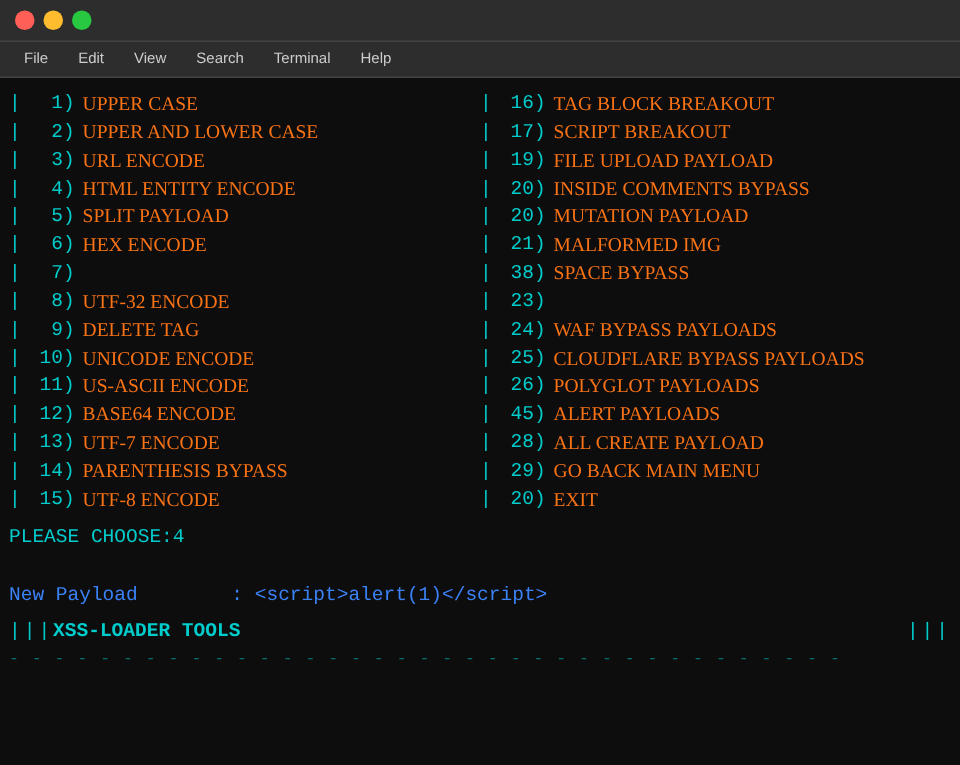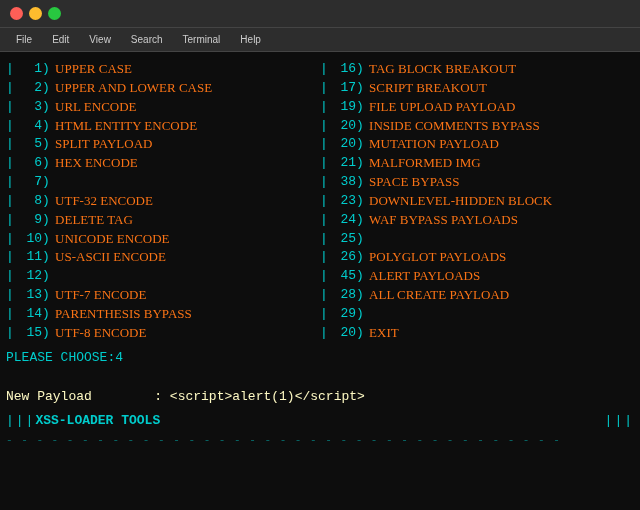--- a/index.html
+++ b/index.html
@@ -92,21 +92,21 @@
     .label {
       color: #f97316;
       font-family: Liberation Serif, serif;
     }
     .prompt-line {
       color: #00cccc;
       margin-top: 6px;
       margin-bottom: 20px;
     }
     .payload-line {
-      color: #fef9c3;
+      color: #3b82f6;
       margin-bottom: 6px;
     }
     .footer {
       display: flex;
       align-items: center;
       gap: 0;
       color: #00cccc;
       margin-top: 2px;
     }
     .footer-pipes {
@@ -199,20 +199,21 @@
           <span class="label">&nbsp;UNICODE ENCODE</span>
         </div>
         <div class="menu-row">
           <span class="pipe">|</span>
           <span class="num">11)</span>
           <span class="label">&nbsp;US-ASCII ENCODE</span>
         </div>
         <div class="menu-row">
           <span class="pipe">|</span>
           <span class="num">12)</span>
+          <span class="label">&nbsp;BASE64 ENCODE</span>
         </div>
         <div class="menu-row">
           <span class="pipe">|</span>
           <span class="num">13)</span>
           <span class="label">&nbsp;UTF-7 ENCODE</span>
         </div>
         <div class="menu-row">
           <span class="pipe">|</span>
           <span class="num">14)</span>
           <span class="label">&nbsp;PARENTHESIS BYPASS</span>
@@ -255,49 +256,50 @@
           <span class="label">&nbsp;MALFORMED IMG</span>
         </div>
         <div class="menu-row">
           <span class="pipe">|</span>
           <span class="num">38)</span>
           <span class="label">&nbsp;SPACE BYPASS</span>
         </div>
         <div class="menu-row">
           <span class="pipe">|</span>
           <span class="num">23)</span>
-          <span class="label">&nbsp;DOWNLEVEL-HIDDEN BLOCK</span>
         </div>
         <div class="menu-row">
           <span class="pipe">|</span>
           <span class="num">24)</span>
           <span class="label">&nbsp;WAF BYPASS PAYLOADS</span>
         </div>
         <div class="menu-row">
           <span class="pipe">|</span>
           <span class="num">25)</span>
+          <span class="label">&nbsp;CLOUDFLARE BYPASS PAYLOADS</span>
         </div>
         <div class="menu-row">
           <span class="pipe">|</span>
           <span class="num">26)</span>
           <span class="label">&nbsp;POLYGLOT PAYLOADS</span>
         </div>
         <div class="menu-row">
           <span class="pipe">|</span>
           <span class="num">45)</span>
           <span class="label">&nbsp;ALERT PAYLOADS</span>
         </div>
         <div class="menu-row">
           <span class="pipe">|</span>
           <span class="num">28)</span>
           <span class="label">&nbsp;ALL CREATE PAYLOAD</span>
         </div>
         <div class="menu-row">
           <span class="pipe">|</span>
           <span class="num">29)</span>
+          <span class="label">&nbsp;GO BACK MAIN MENU</span>
         </div>
         <div class="menu-row">
           <span class="pipe">|</span>
           <span class="num">20)</span>
           <span class="label">&nbsp;EXIT</span>
         </div>
       </div>
   </div>
 
   <div class="prompt-line" id="prompt-line">PLEASE CHOOSE:4</div>

